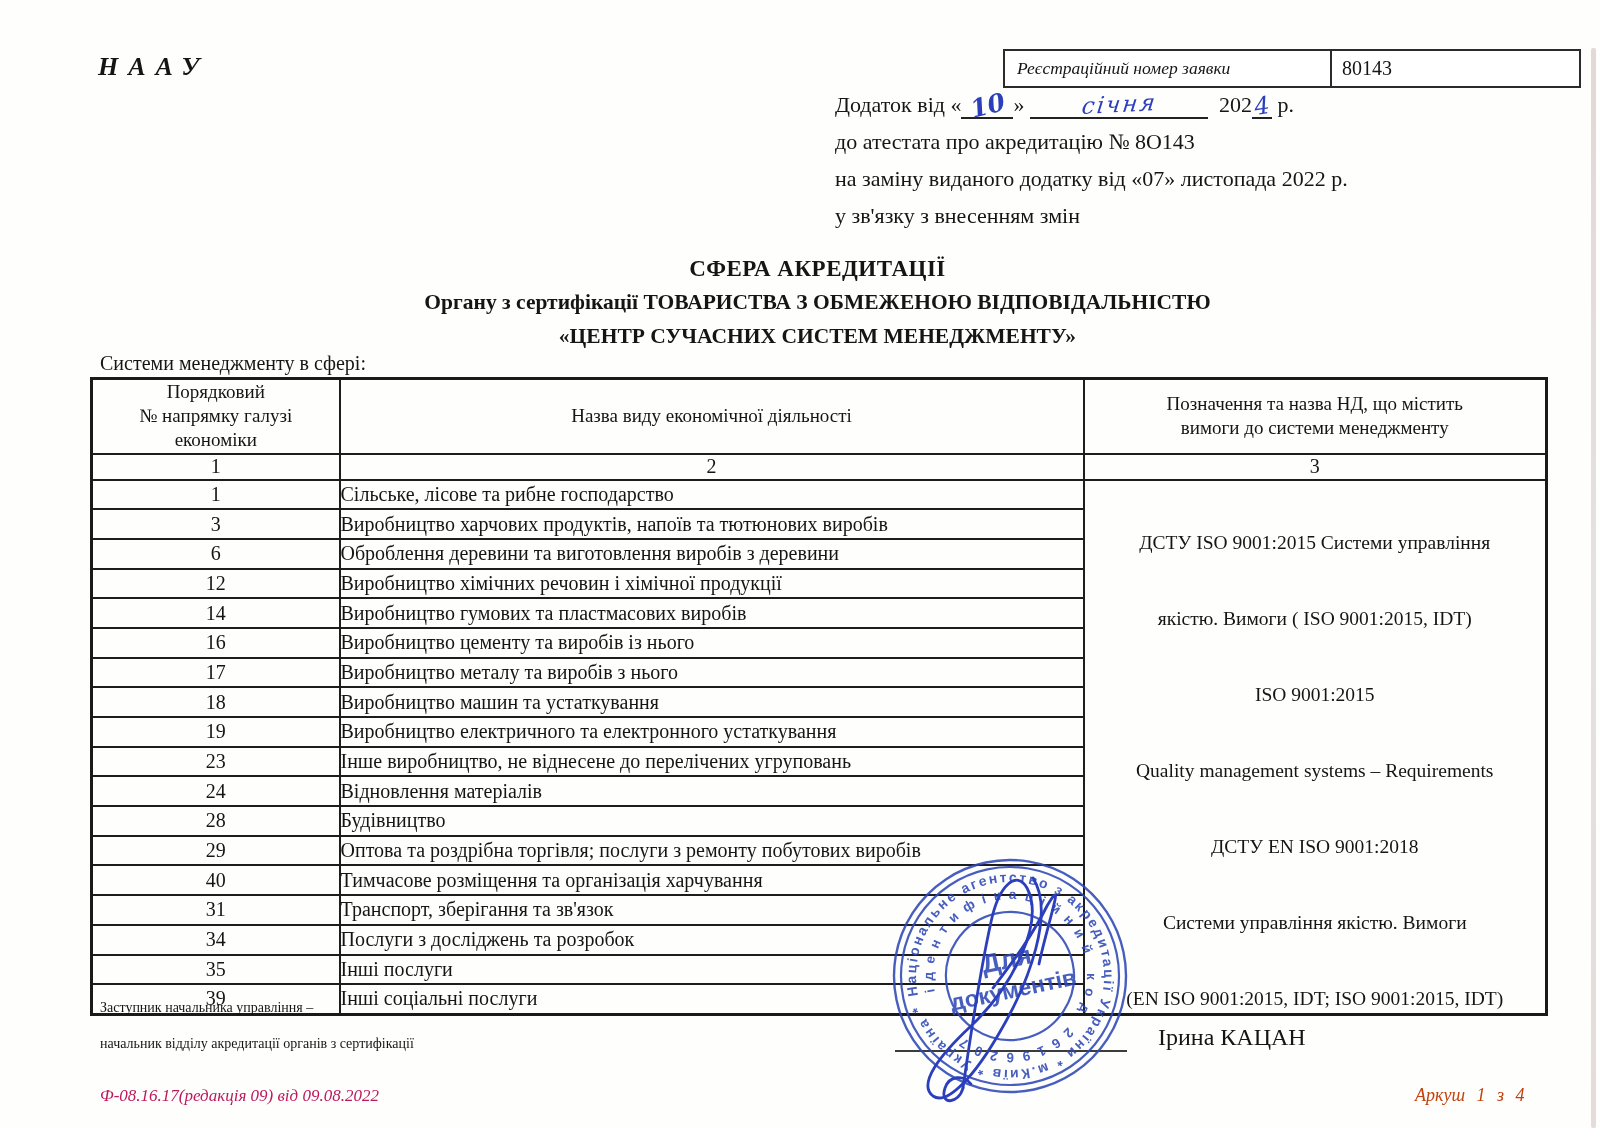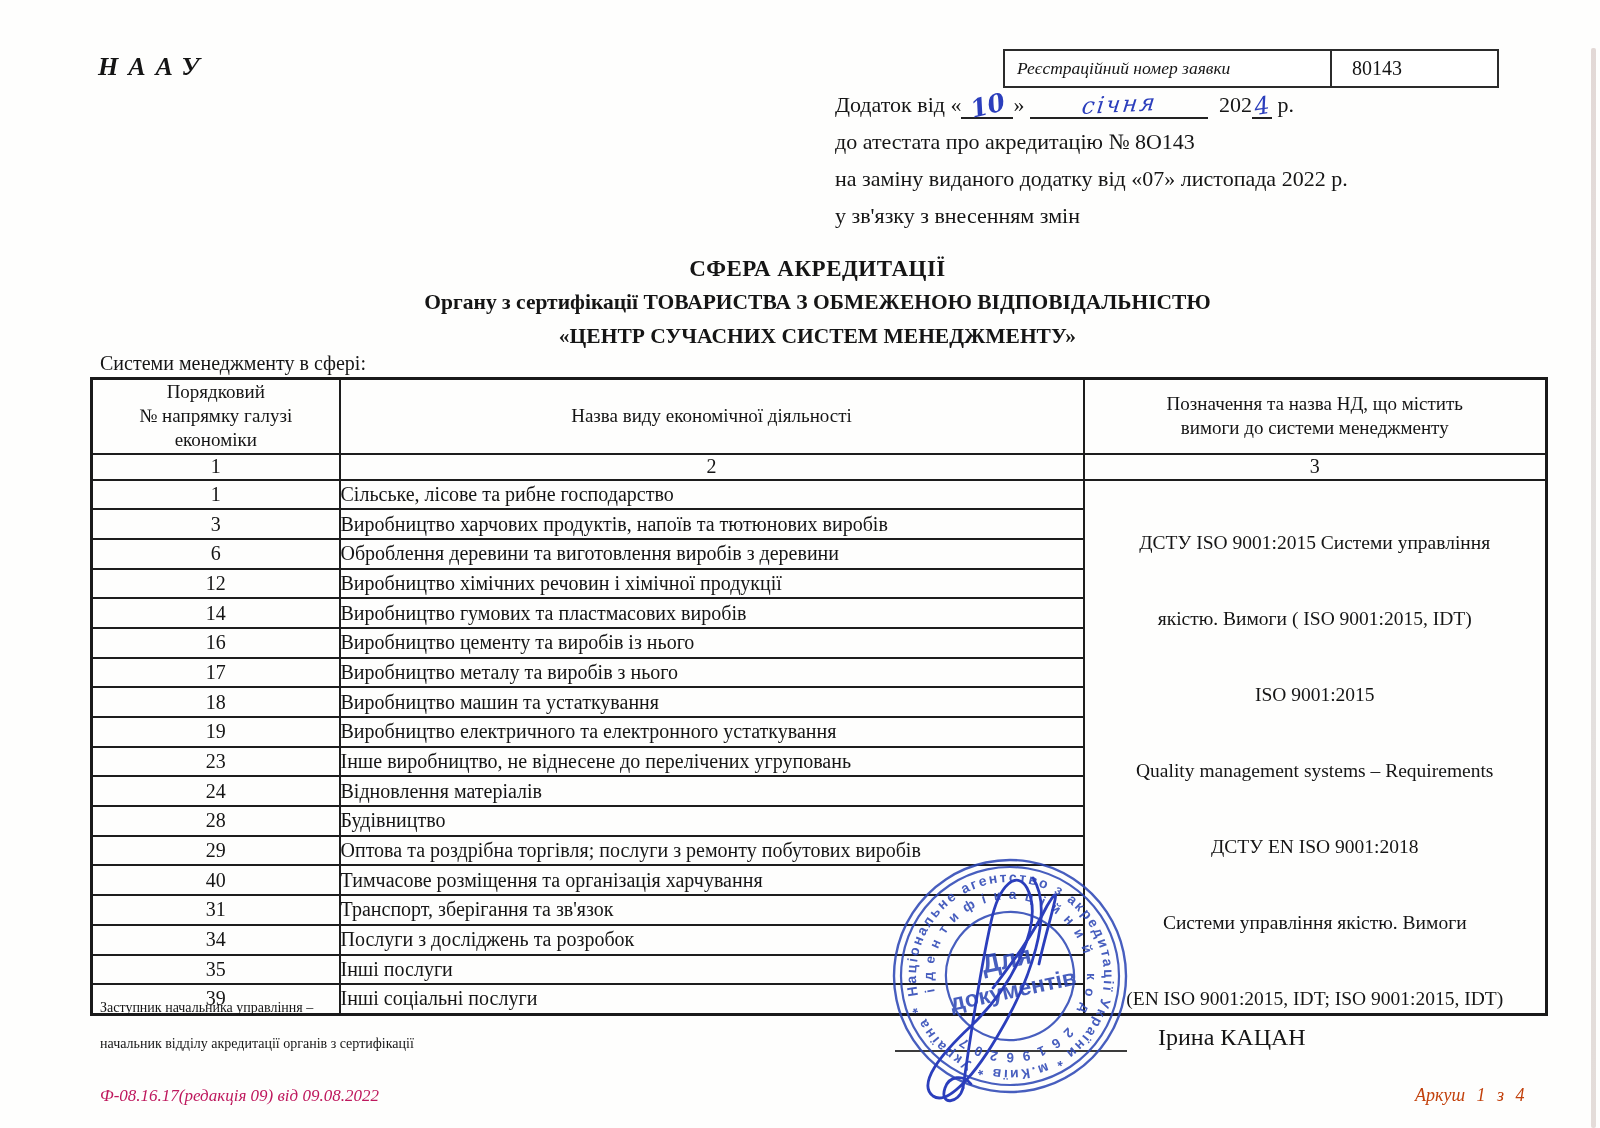--- a/index.html
+++ b/index.html
@@ -12,29 +12,29 @@
   .scan-streak {
     position:absolute; right:4px; top:48px; bottom:0; width:5px;
     background:linear-gradient(to bottom, rgba(185,160,155,.40), rgba(160,150,148,.28), rgba(185,165,158,.38));
     border-radius:2px;
   }
   .logo {
     position:absolute; left:98px; top:52px;
     font-size:26px; font-weight:bold; font-style:italic; letter-spacing:10px;
   }
   .reg-box {
-    position:absolute; left:1003px; top:49px; width:496px; height:39px;
+    position:absolute; left:1003px; top:49px; width:578px; height:39px;
     border:2px solid #2b2b2b; display:flex; align-items:stretch; background:#fff;
   }
   .reg-box .lbl {
     width:327px; border-right:2px solid #2b2b2b; font-style:italic; font-size:17.5px;
     display:flex; align-items:center; padding-left:12px;
   }
   .reg-box .val {
-    flex:1; font-size:20px; display:flex; align-items:center; padding-left:20px;
+    flex:1; font-size:20px; display:flex; align-items:center; padding-left:10px;
   }
   .hdr-block { position:absolute; left:835px; top:86px; font-size:22px; line-height:37px; white-space:nowrap; }
   .blank { display:inline-block; border-bottom:2px solid #222; text-align:center; line-height:24px; vertical-align:baseline; }
   .blank.day   { width:52px; }
   .blank.month { width:178px; }
   .blank.year  { width:20px; }
   .hw { color:#2b3ebc; font-style:italic; font-family:"DejaVu Serif",serif; display:inline-block; }
   .hw.d  { font-size:25px; font-weight:bold; transform:rotate(-14deg) translateY(2px); }
   .hw.m  { font-size:23px; transform:rotate(-3deg) skewX(-10deg); letter-spacing:2px; }
   .hw.y  { font-size:24px; transform:rotate(-8deg) translateY(2px); }

